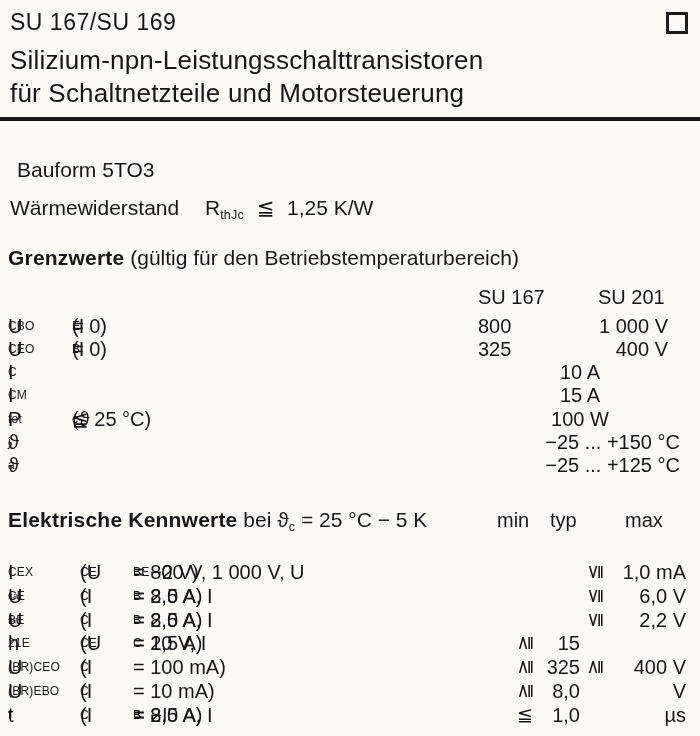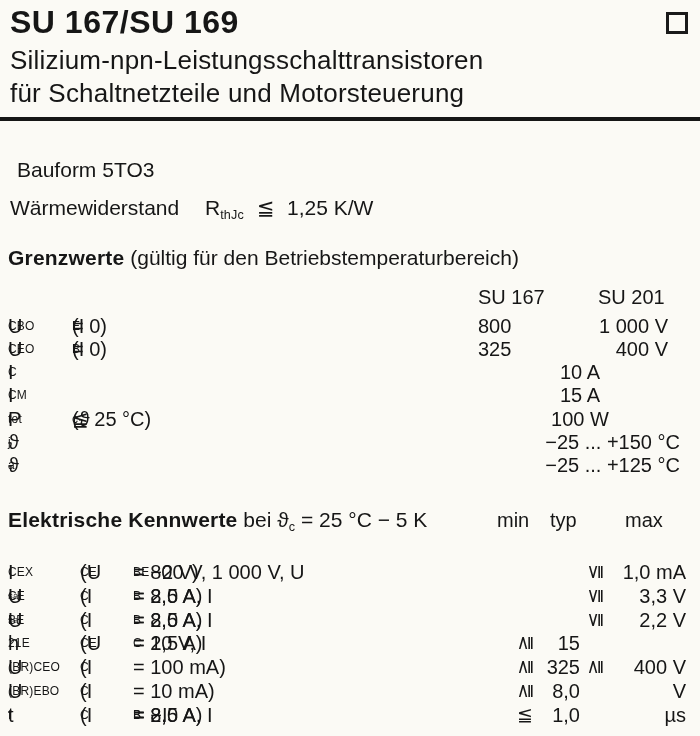--- a/index.html
+++ b/index.html
@@ -3,21 +3,21 @@
 <meta charset="utf-8">
 <style>
   html,body{margin:0;padding:0;background:#d8d8d4;}
   #page{
     position:relative;width:700px;height:736px;overflow:hidden;
     background:#fbfaf5;color:#161616;
     font-family:"Liberation Sans","DejaVu Sans",sans-serif;
     -webkit-font-smoothing:antialiased;
   }
   .abs{position:absolute;}
-  #title{left:10px;top:5px;font-size:32px;font-weight:700;letter-spacing:.5px;line-height:34px;}
+  #title{left:10px;top:5px;font-size:23px;font-weight:400;letter-spacing:.5px;line-height:34px;}
   #corner-box{left:666px;top:12px;width:16px;height:16px;border:3px solid #1a1a1a;background:#fbfaf5;}
   #subtitle{left:10px;top:44px;font-size:26px;font-weight:400;line-height:33px;letter-spacing:.2px;}
   #rule1{left:0;top:117px;width:700px;height:4px;background:#161616;}
 
   .line{font-size:21px;line-height:25px;}
   #bauform-line{top:157px;left:7px;width:700px;height:25px;}
   #bauform-label{position:absolute;left:10px;}
   #package-name{position:absolute;left:107px;}
 
   #thermal-line{top:195px;left:0;width:700px;height:26px;}
@@ -197,21 +197,21 @@
     <span class="k-lhs">
         <span>(I</span>
         <span class="seg-sub">C</span>
       </span>
     <span class="k-rhs">
         <span>= 8,0 A, I</span>
         <span class="seg-sub">B</span>
         <span> = 2,5 A)</span>
       </span>
     <span class="k-c2sym rot">≦</span>
-    <span class="k-c2val">3,3 V</span>
+    <span class="k-c2val">6,0 V</span>
   </div>
   <div class="k-row" style="top:608px">
     <span class="k-label">
         <span>U</span>
         <span class="seg-sub">BE</span>
         <span class="seg-sub2">sat</span>
       </span>
     <span class="k-lhs">
         <span>(I</span>
         <span class="seg-sub">C</span>

